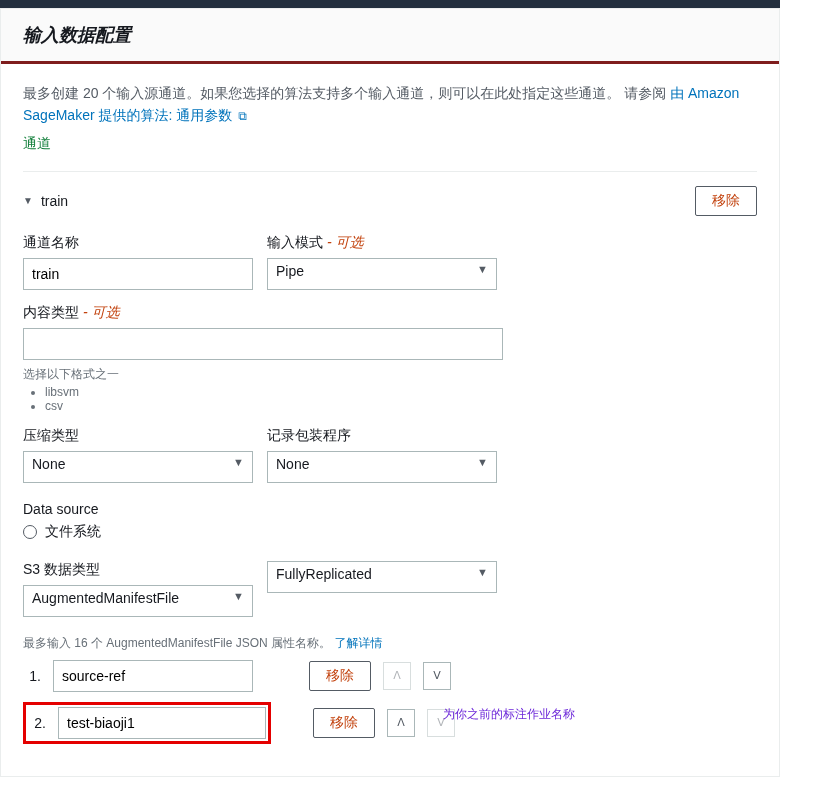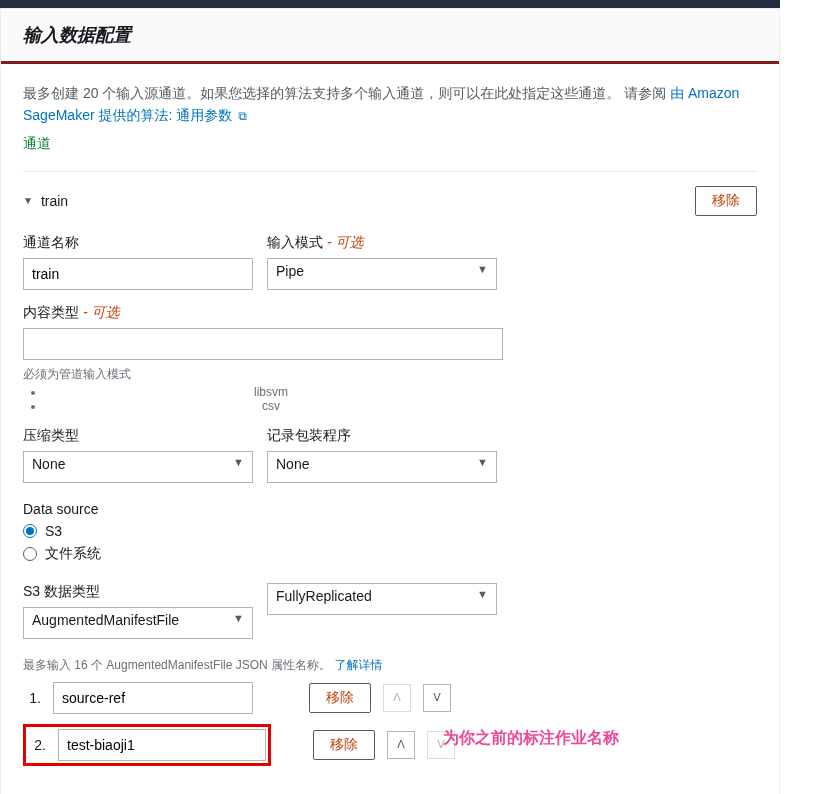--- a/index.html
+++ b/index.html
@@ -85,21 +85,21 @@
     font-size: 14px;
     background: #fff;
   }
   .select {
     display: flex;
     justify-content: space-between;
     cursor: pointer;
   }
   .caret { font-size: 11px; color: #545b64; }
   .hint { color: #687078; font-size: 12px; margin-top: 6px; }
-  .hint ul { list-style: disc; padding-left: 22px; margin-top: 2px; text-align: center; }
+  .hint ul { list-style: disc; padding-left: 22px; margin-top: 2px; }
   .radio-row {
     display: flex;
     align-items: center;
     gap: 8px;
     margin: 6px 0;
     cursor: pointer;
   }
   .radio {
     width: 14px; height: 14px; border-radius: 50%;
     border: 1px solid #545b64; display:inline-block; position:relative;
@@ -123,23 +123,23 @@
   .icon-btn {
     width: 28px; height: 28px;
     border: 1px solid #aab7b8;
     display: inline-flex; align-items:center; justify-content:center;
     cursor: pointer; font-size:11px; color:#545b64;
     background:#fff;
   }
   .redbox-1 { border: 3px solid #e40000; padding: 2px; display:inline-block; }
   .annot {
     position: absolute;
-    color: #ec4899;
-    font-weight: 700;
-    font-size: 16px;
+    color: #6d28d9;
+    font-weight: 400;
+    font-size: 12px;
     white-space: nowrap;
   }
   .wide-input { width: 480px; }
 </style>
 </head>
 <body>
 
 <div class="topbar"></div>
 
 <div class="panel">
@@ -185,21 +185,21 @@
           </div>
         </div>
 
         <div class="field full">
           <label>
             <span>内容类型</span>
             <span class="opt">- 可选</span>
           </label>
           <input class="input wide-input" value="" style="">
           <div class="hint">
-            <span>必须为管道输入模式</span>
+            <span>选择以下格式之一</span>
             <ul>
               <li>libsvm</li>
               <li>csv</li>
             </ul>
           </div>
         </div>
 
         <div class="field">
           <label>压缩类型</label>
           <div class="select">
@@ -211,24 +211,20 @@
         <div class="field">
           <label>记录包装程序</label>
           <div class="select">
             <span>None</span>
             <span class="caret">▼</span>
           </div>
         </div>
 
         <div class="field full" style="margin-top:4px;">
           <span class="label">Data source</span>
-          <div class="radio-row">
-            <span class="radio checked"></span>
-            <span>S3</span>
-          </div>
           <div class="radio-row">
             <span class="radio"></span>
             <span>文件系统</span>
           </div>
         </div>
 
         <div class="field">
           <label>S3 数据类型</label>
           <div class="select">
             <span>AugmentedManifestFile</span>

